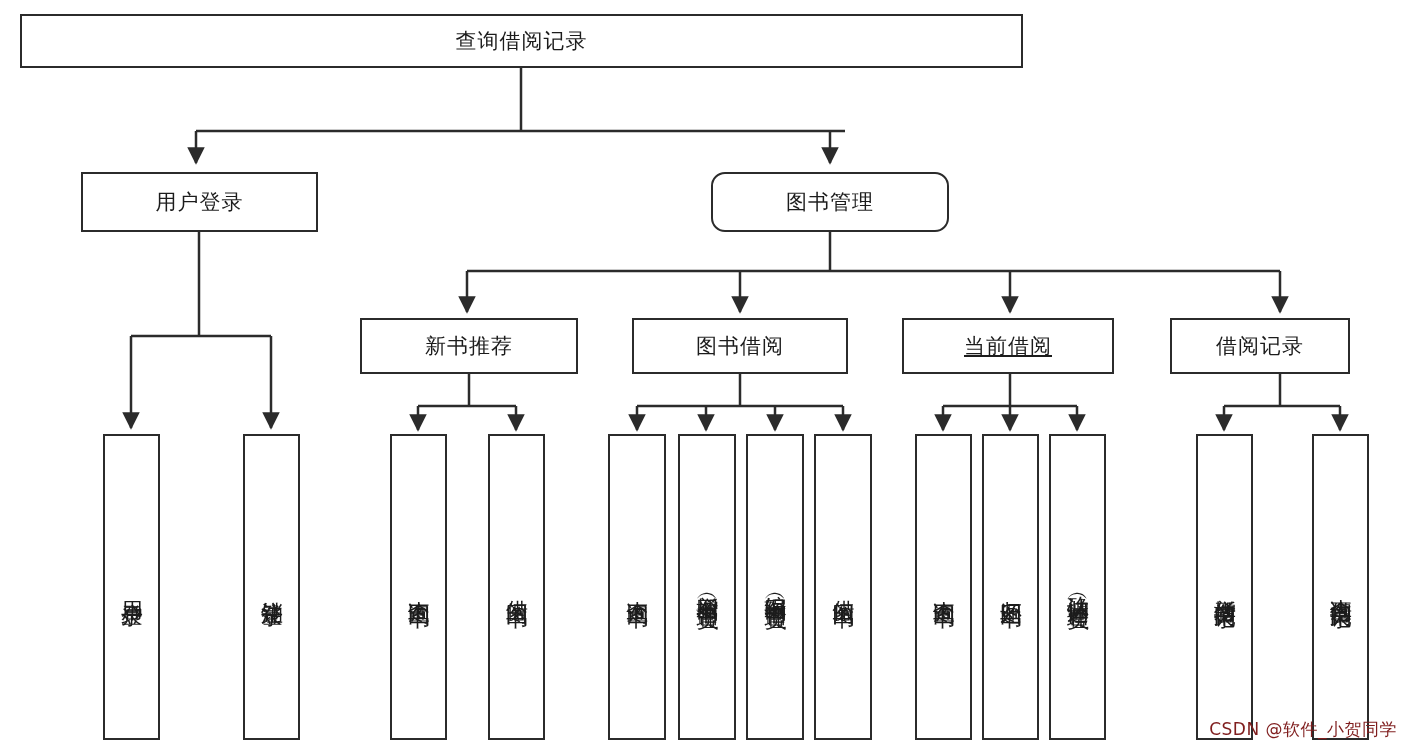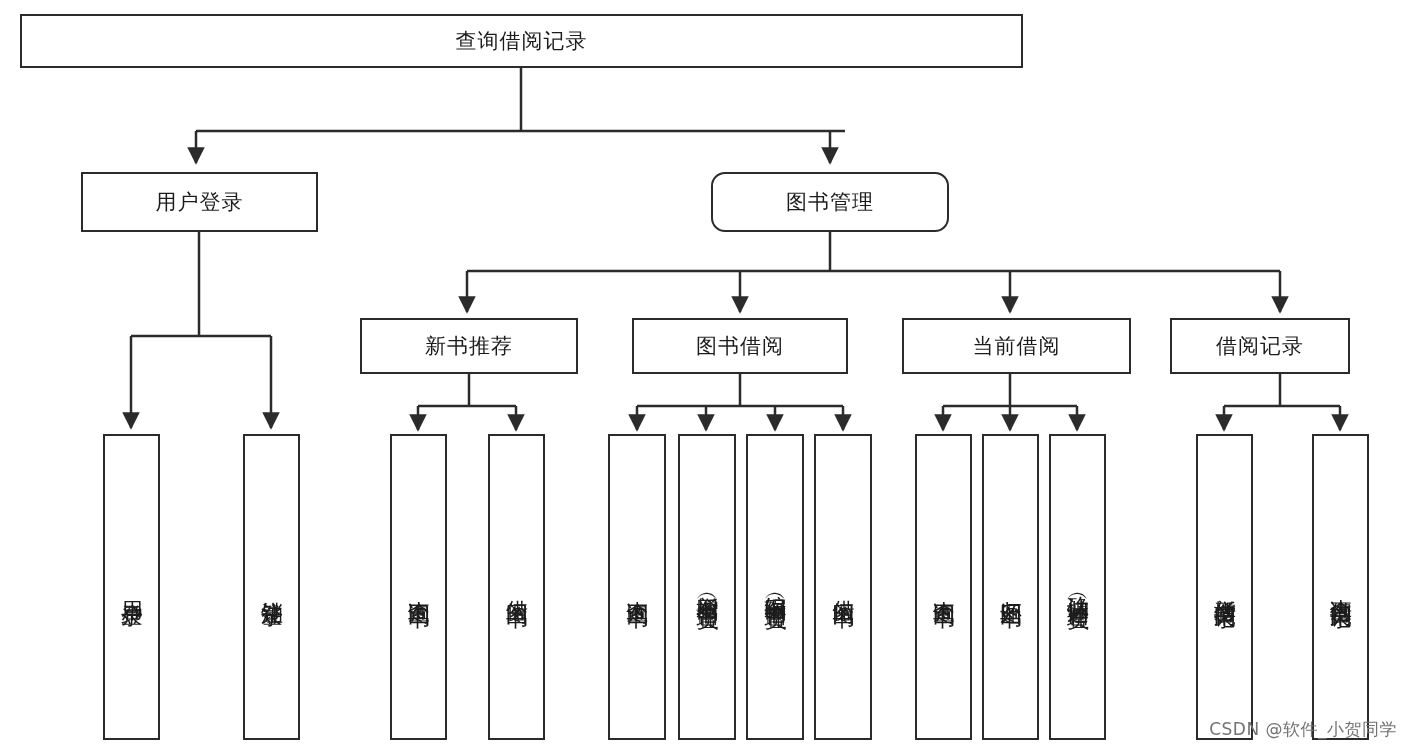--- a/index.html
+++ b/index.html
@@ -50,21 +50,21 @@
     line-height: 1.22;
     letter-spacing: 2px;
     white-space: nowrap;
     color: #1c1c1c;
   }
   .watermark {
     position: absolute;
     right: 8px;
     bottom: 6px;
     font-size: 17px;
-    color: #737373;
+    color: #7f1d1d;
     letter-spacing: 0.5px;
     white-space: nowrap;
   }
 </style>
 </head>
 <body>
 
 <div id="canvas">
 
   <svg class="wires" viewBox="0 0 1405 747">
@@ -130,21 +130,21 @@
   </div>
 
   <div class="node h" style="left:632px; top:318px; width:216px; height:56px;">
     <span>图书借阅</span>
   </div>
 
   <div class="node h" style="left:360px; top:318px; width:218px; height:56px;">
     <span>新书推荐</span>
   </div>
 
-  <div class="node h" style="left:902px; top:318px; width:229px; height:56px;">
+  <div class="node h" style="left:902px; top:318px; width:212px; height:56px;text-decoration:underline;">
     <span>当前借阅</span>
   </div>
 
   <div class="node h" style="left:1170px; top:318px; width:180px; height:56px;">
     <span>借阅记录</span>
   </div>
 
   <div class="node v" style="left:103px; top:434px; width:57px; height:306px;">
     <span class="vtext">用户登录</span>
   </div>

